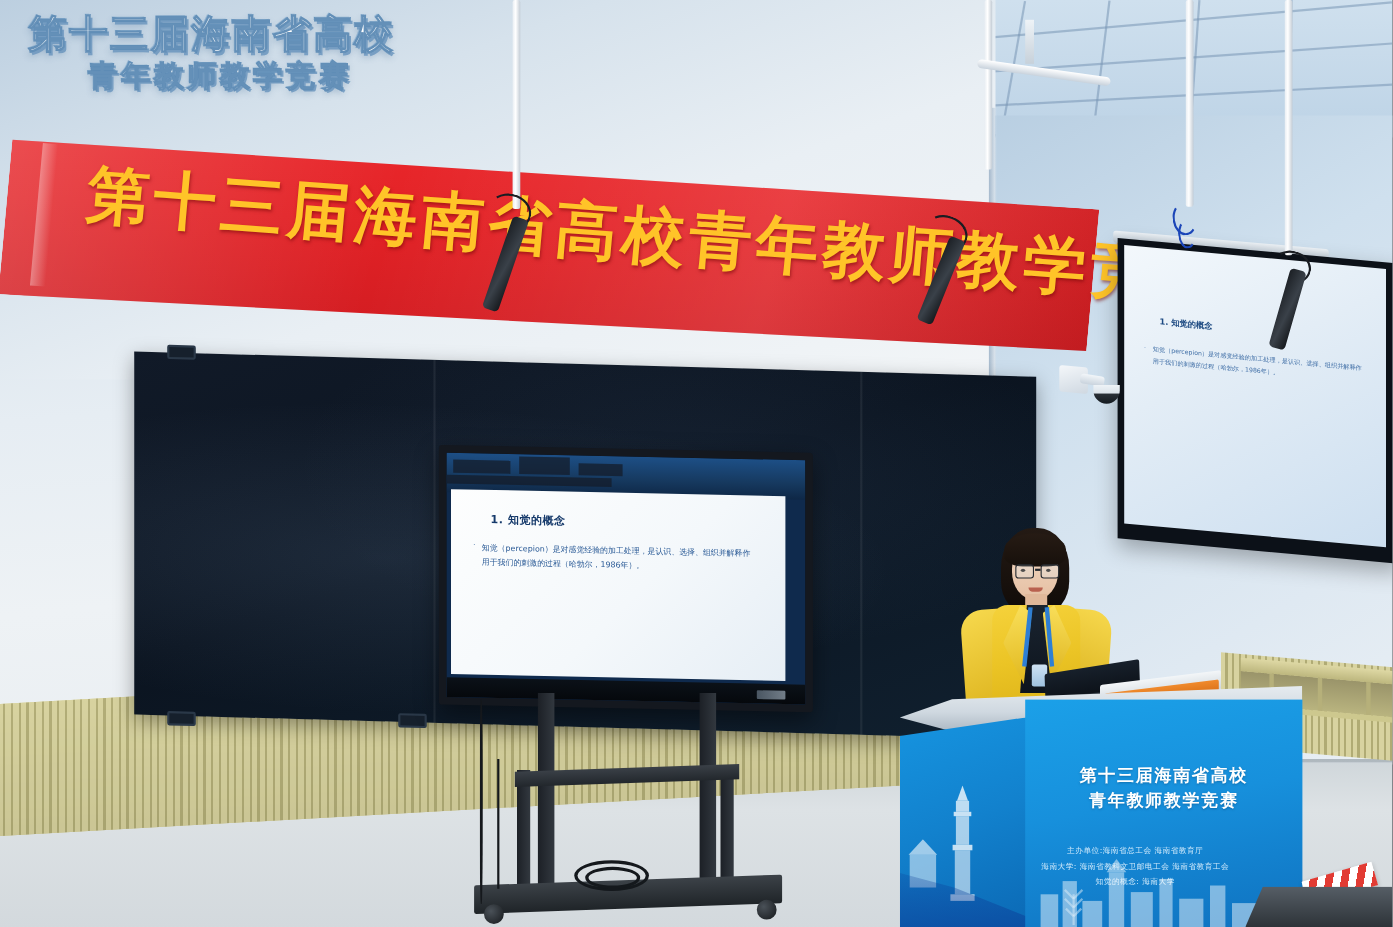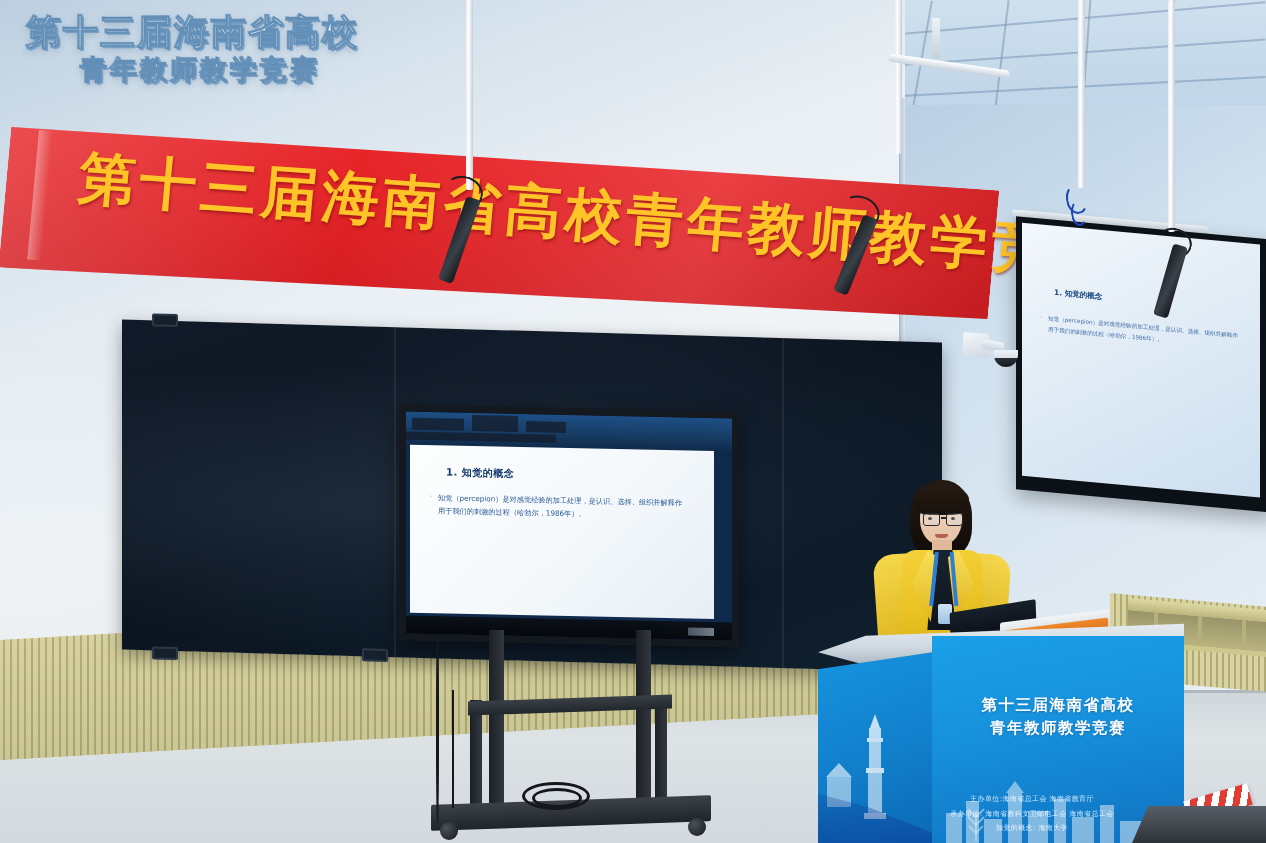--- a/index.html
+++ b/index.html
@@ -358,21 +358,20 @@
   .podium-title{
     position:absolute;left:0;top:58px;width:252px;text-align:center;
     color:#ffffff;font-weight:bold;font-size:15.5px;line-height:1.5;letter-spacing:1.5px;
     text-shadow:0 1px 2px rgba(0,40,80,.35);
     font-family:"DejaVu Sans","Liberation Sans",sans-serif;
   }
   .podium-sub{
     position:absolute;left:0;top:130px;width:200px;text-align:center;
     color:#cfe9fb;font-size:7px;line-height:2.1;letter-spacing:.4px;
     font-family:"DejaVu Sans","Liberation Sans",sans-serif;
-    margin-top:26px;
   }
   .skyline{
     position:absolute;left:0;bottom:0;width:252px;height:70px;opacity:.85;
   }
   .tower{position:absolute;left:42px;bottom:24px;width:30px;height:105px;opacity:.9;}
   .wave{
     position:absolute;left:-10px;bottom:0;width:150px;height:90px;
     background:linear-gradient(180deg,rgba(18,70,160,.0),rgba(12,60,150,.55));
     clip-path:polygon(0% 42%,40% 60%,100% 100%,0% 100%);
   }
@@ -592,21 +591,21 @@
     <div class="wave"></div>
   </div>
 
   <div class="podium-front">
     <div class="podium-title">
       <span>第十三届海南省高校</span><br>
       <span>青年教师教学竞赛</span>
     </div>
     <div class="podium-sub">
       <span>主办单位:海南省总工会  海南省教育厅</span><br>
-      <span>承办单位: 海南省教科文卫邮电工会  海南省总工会</span><br>
+      <span>海南大学: 海南省教科文卫邮电工会  海南省教育工会</span><br>
       <span>知觉的概念: 海南大学</span>
     </div>
     <div class="skyline">
       <svg viewBox="0 0 252 70" width="252" height="70" preserveAspectRatio="none" aria-hidden="true">
         <g fill="rgba(255,255,255,.55)">
           <rect x="14" y="40" width="16" height="30"></rect>
           <rect x="34" y="28" width="13" height="42"></rect>
           <rect x="52" y="46" width="18" height="24"></rect>
           <rect x="76" y="20" width="14" height="50"></rect>
           <polygon points="83,8 92,20 74,20"></polygon>

